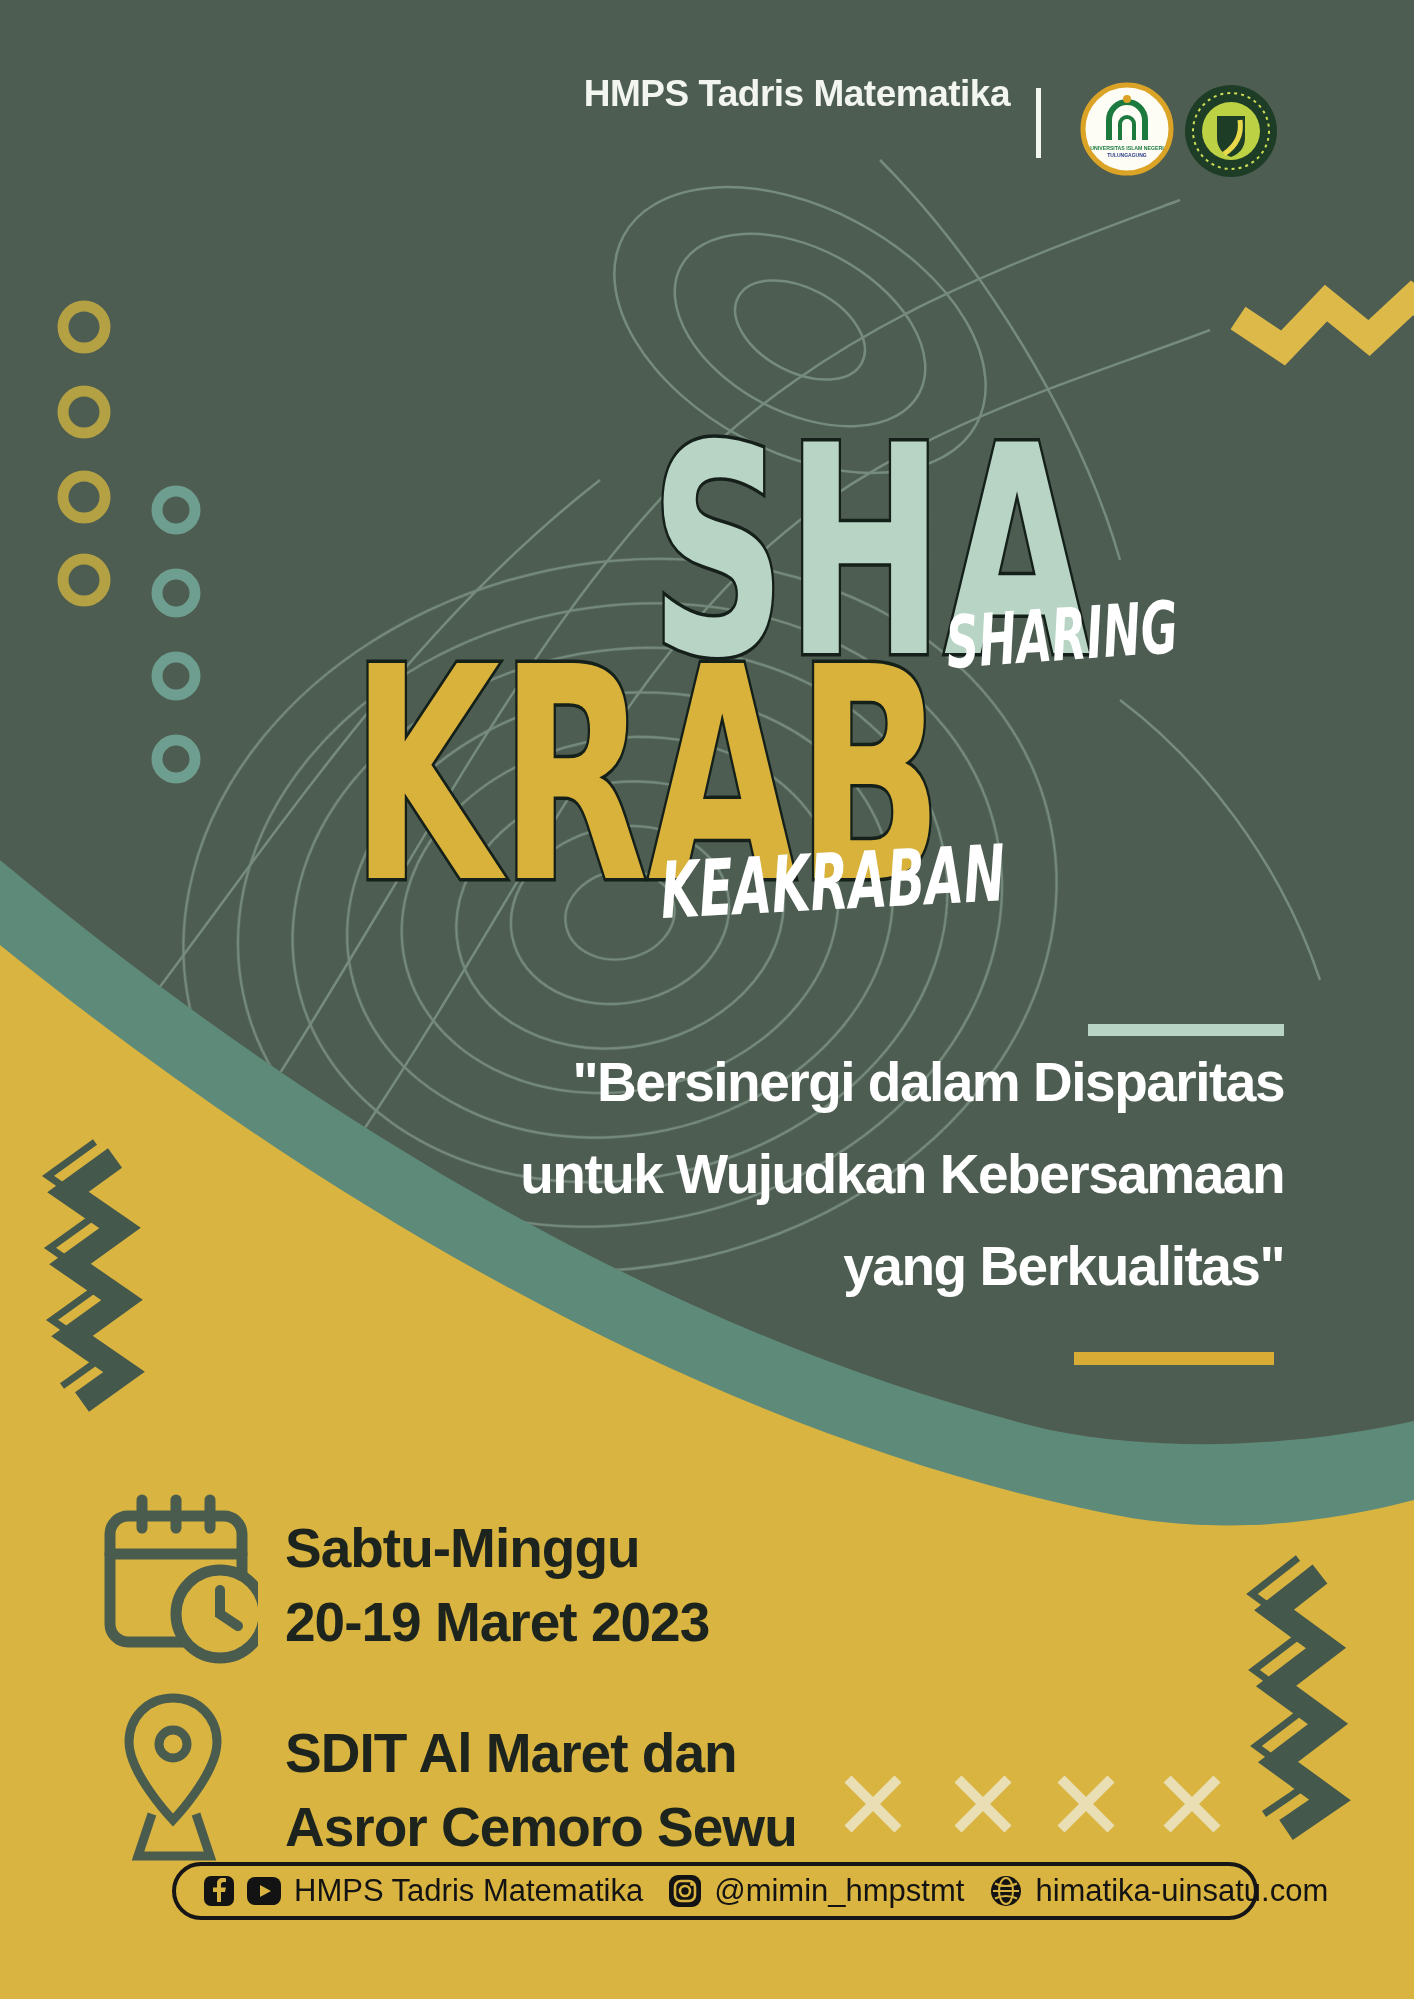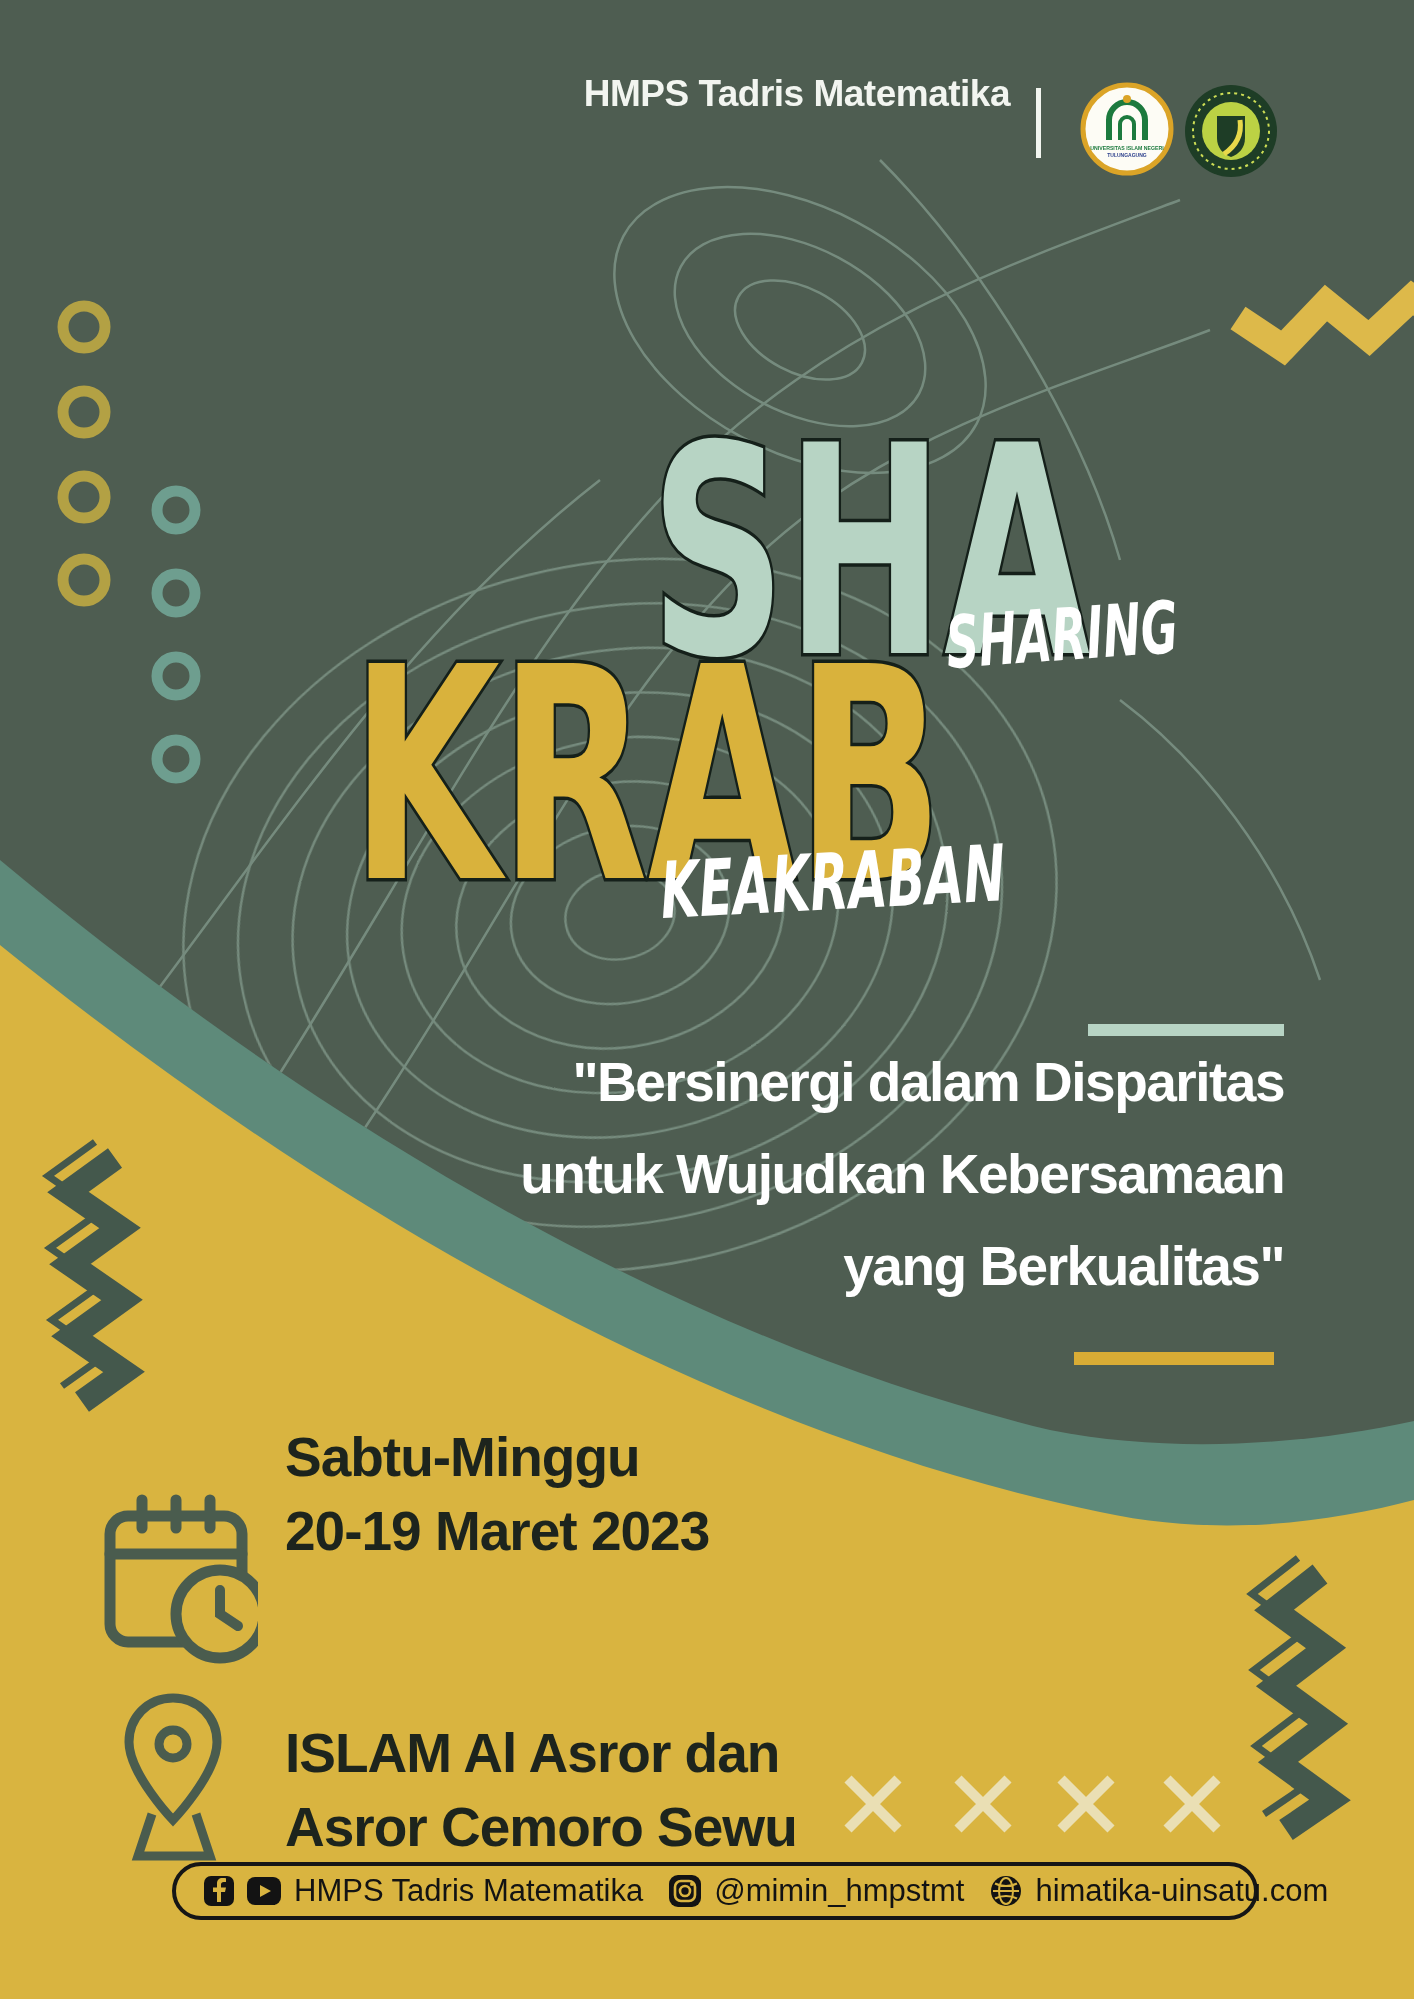--- a/index.html
+++ b/index.html
@@ -15,21 +15,21 @@
   .logo.uin{left:1080px;}
   .logo.hmps{left:1184px;top:84px;}
 
   .quote-bar-top{right:130px;top:1024px;width:196px;height:12px;background:#b7d4c4;z-index:3;}
   .quote{right:130px;top:1036px;text-align:right;color:#ffffff;font-weight:bold;
     font-size:55px;line-height:92px;letter-spacing:-1.5px;z-index:3;white-space:nowrap;}
   .quote-bar-bottom{right:140px;top:1352px;width:200px;height:13px;background:#d9ac35;z-index:3;}
 
   .info-text{color:#1d241d;font-weight:bold;font-size:55px;line-height:74px;
     letter-spacing:-1px;z-index:3;white-space:nowrap;}
-  .date-text{left:285px;top:1420px;}
+  .date-text{left:285px;top:1511px;}
   .loc-text{left:285px;top:1716px;}
   .info-icon{z-index:3;}
 
   .footer-pill{left:172px;top:1862px;width:1086px;height:58px;border:4px solid #161616;
     border-radius:34px;display:flex;align-items:center;gap:13px;padding:0 28px;
     box-sizing:border-box;color:#131313;font-size:31px;font-weight:500;z-index:3;white-space:nowrap;}
   .footer-pill .spacer{width:10px;}
   .fi{flex:0 0 auto;display:block;}
 </style>
 </head>
@@ -159,21 +159,21 @@
   </div>
 
   <svg class="abs info-icon" style="left:118px;top:1688px;" width="110" height="175" viewBox="0 0 110 175">
     <g fill="none" stroke="#4a5c4e" stroke-width="9">
       <path d="M55,10 c-26,0 -44,20 -44,44 c0,32 44,78 44,78 s44,-46 44,-78 c0,-24 -18,-44 -44,-44 Z"></path>
       <circle cx="55" cy="56" r="14"></circle>
       <polyline points="34,126 20,168 92,168 78,126"></polyline>
     </g>
   </svg>
   <div class="abs info-text loc-text">
-    <div>ISLAM Al Asror dan</div>
+    <div>SDIT Al Maret dan</div>
     <div>Asror Cemoro Sewu</div>
   </div>
 
   <div class="abs footer-pill">
     <svg class="fi" width="30" height="30" viewBox="0 0 30 30">
       <rect x="0" y="0" width="30" height="30" rx="7" fill="#131313"></rect>
       <path d="M17,26 V16 h4 l1,-4.4 h-5 v-3 c0,-1.6 .9,-2.6 2.7,-2.6 H22 V2.2 C21,2 19.6,2 18.6,2 c-3.6,0 -5.6,2 -5.6,5.6 v4 H9 V16 h4 v10 Z" fill="#d9b440"></path>
     </svg>
     <svg class="fi" width="34" height="28" viewBox="0 0 34 28">
       <rect x="0" y="0" width="34" height="28" rx="8" fill="#131313"></rect>

